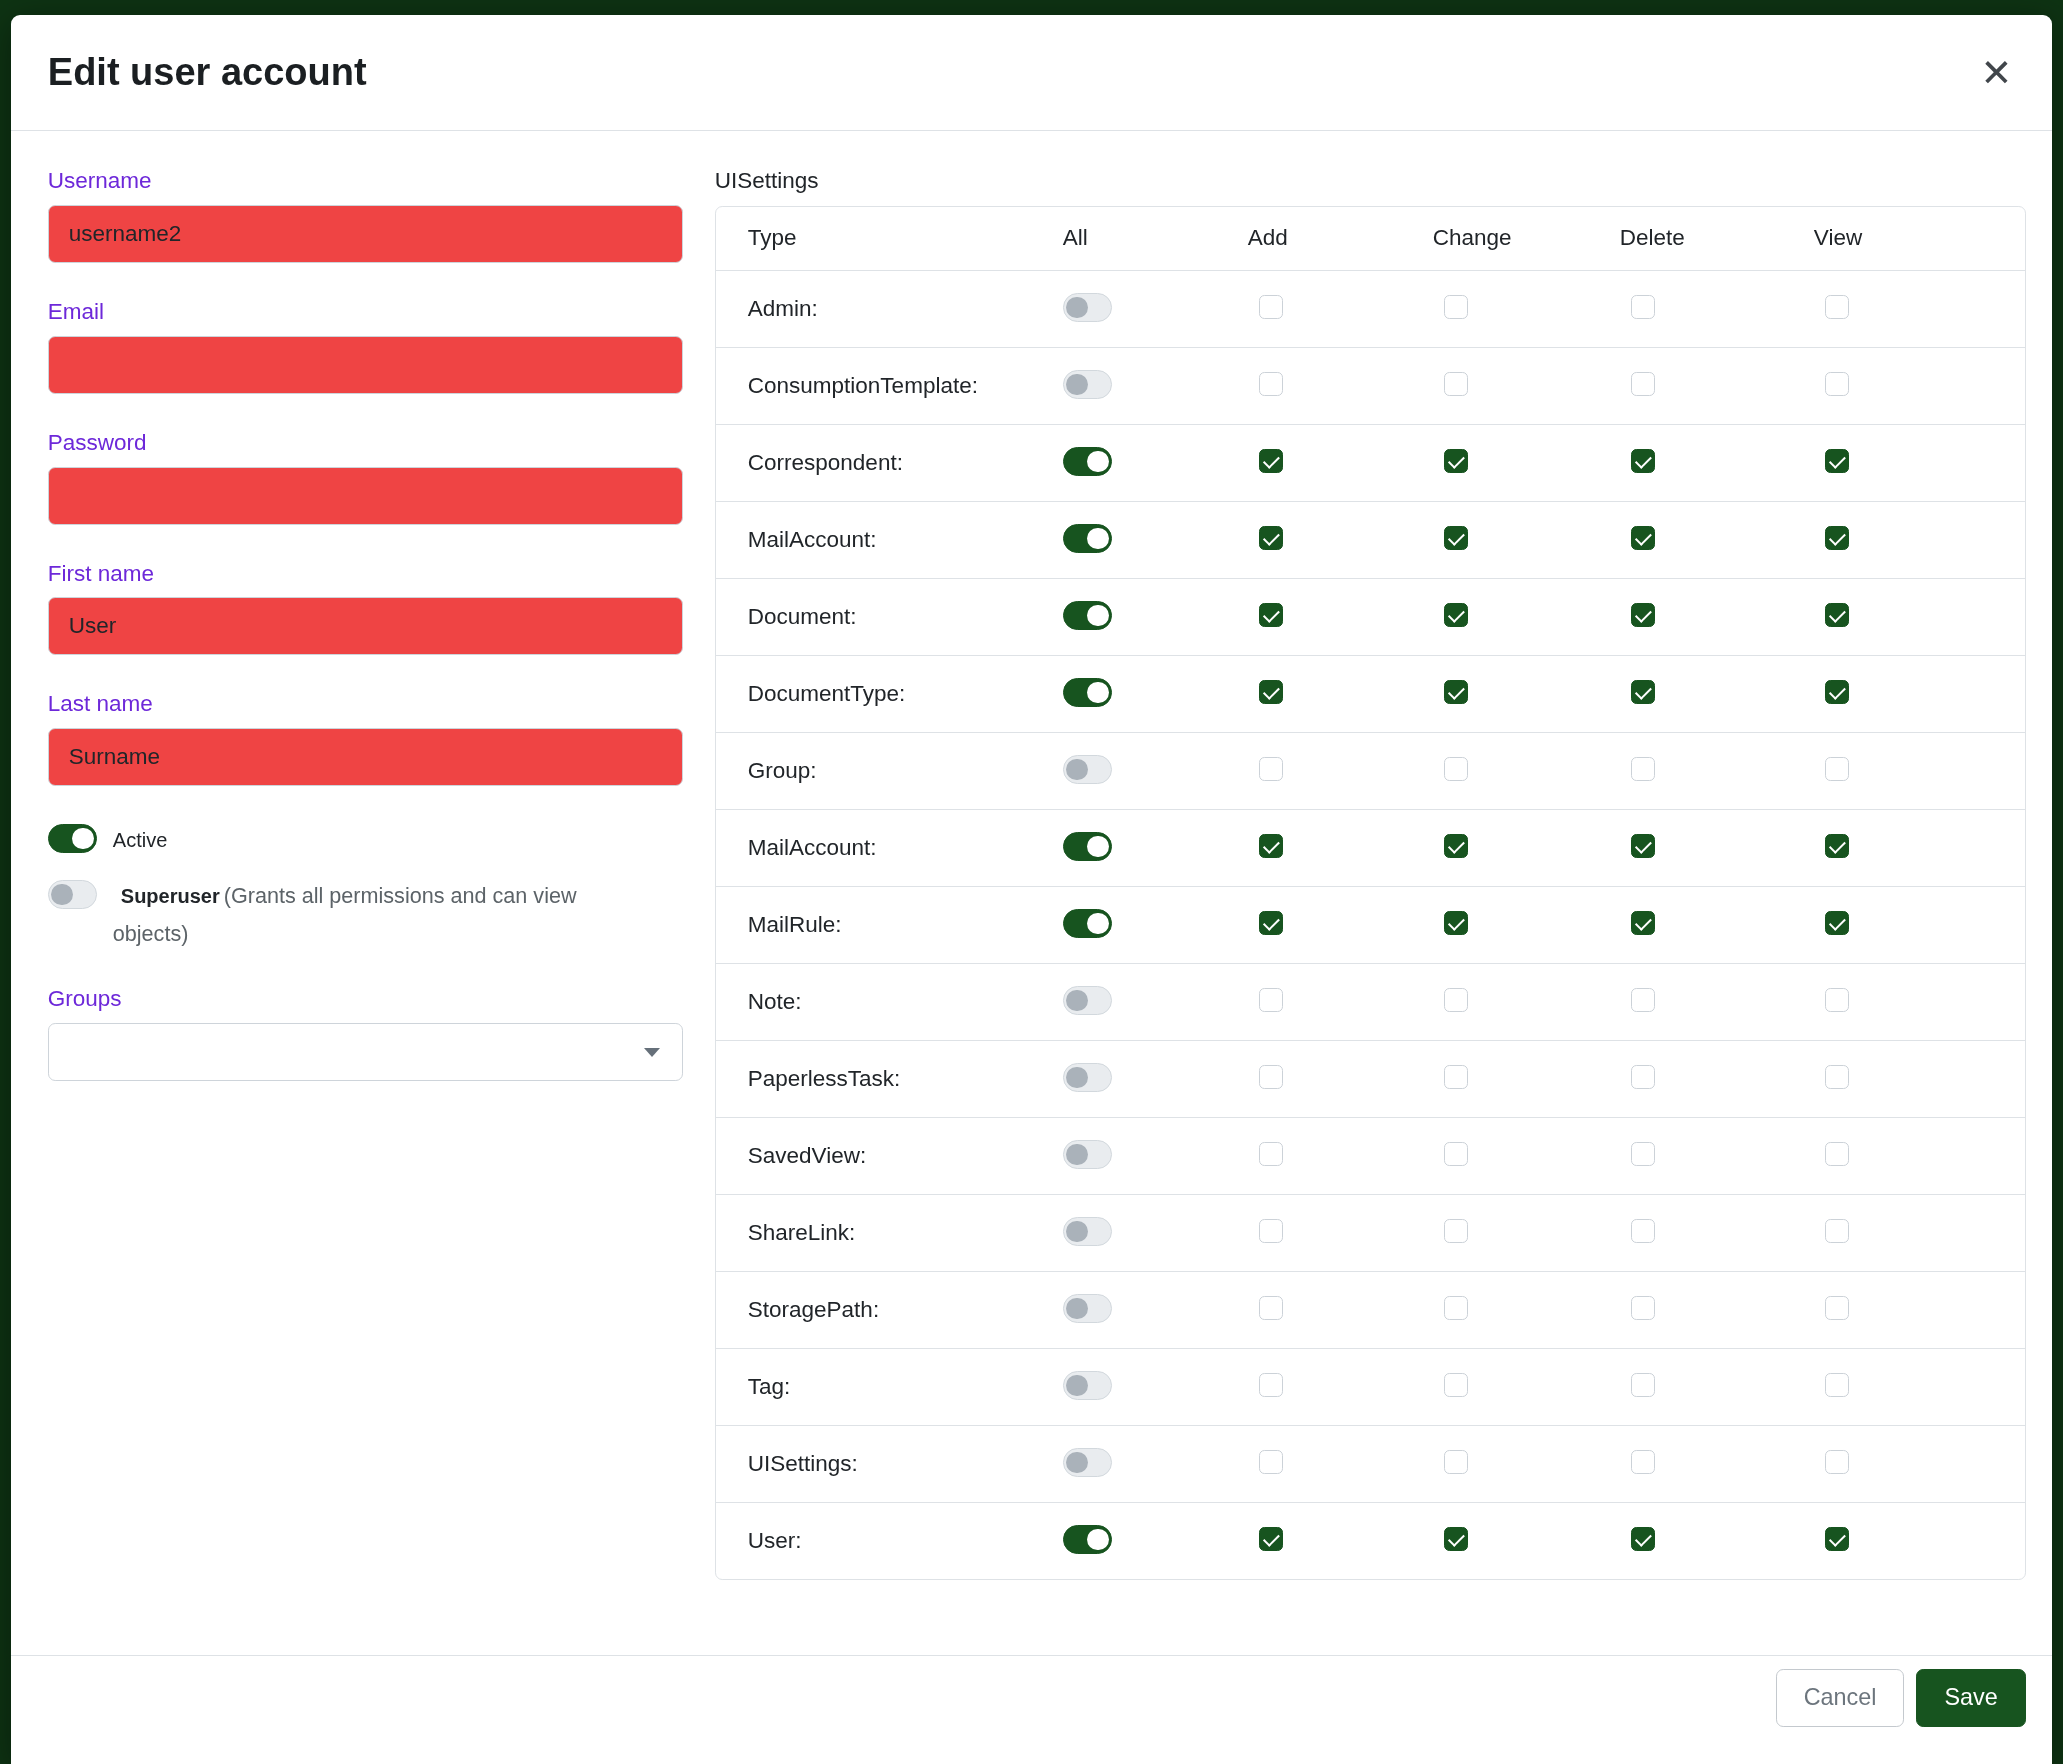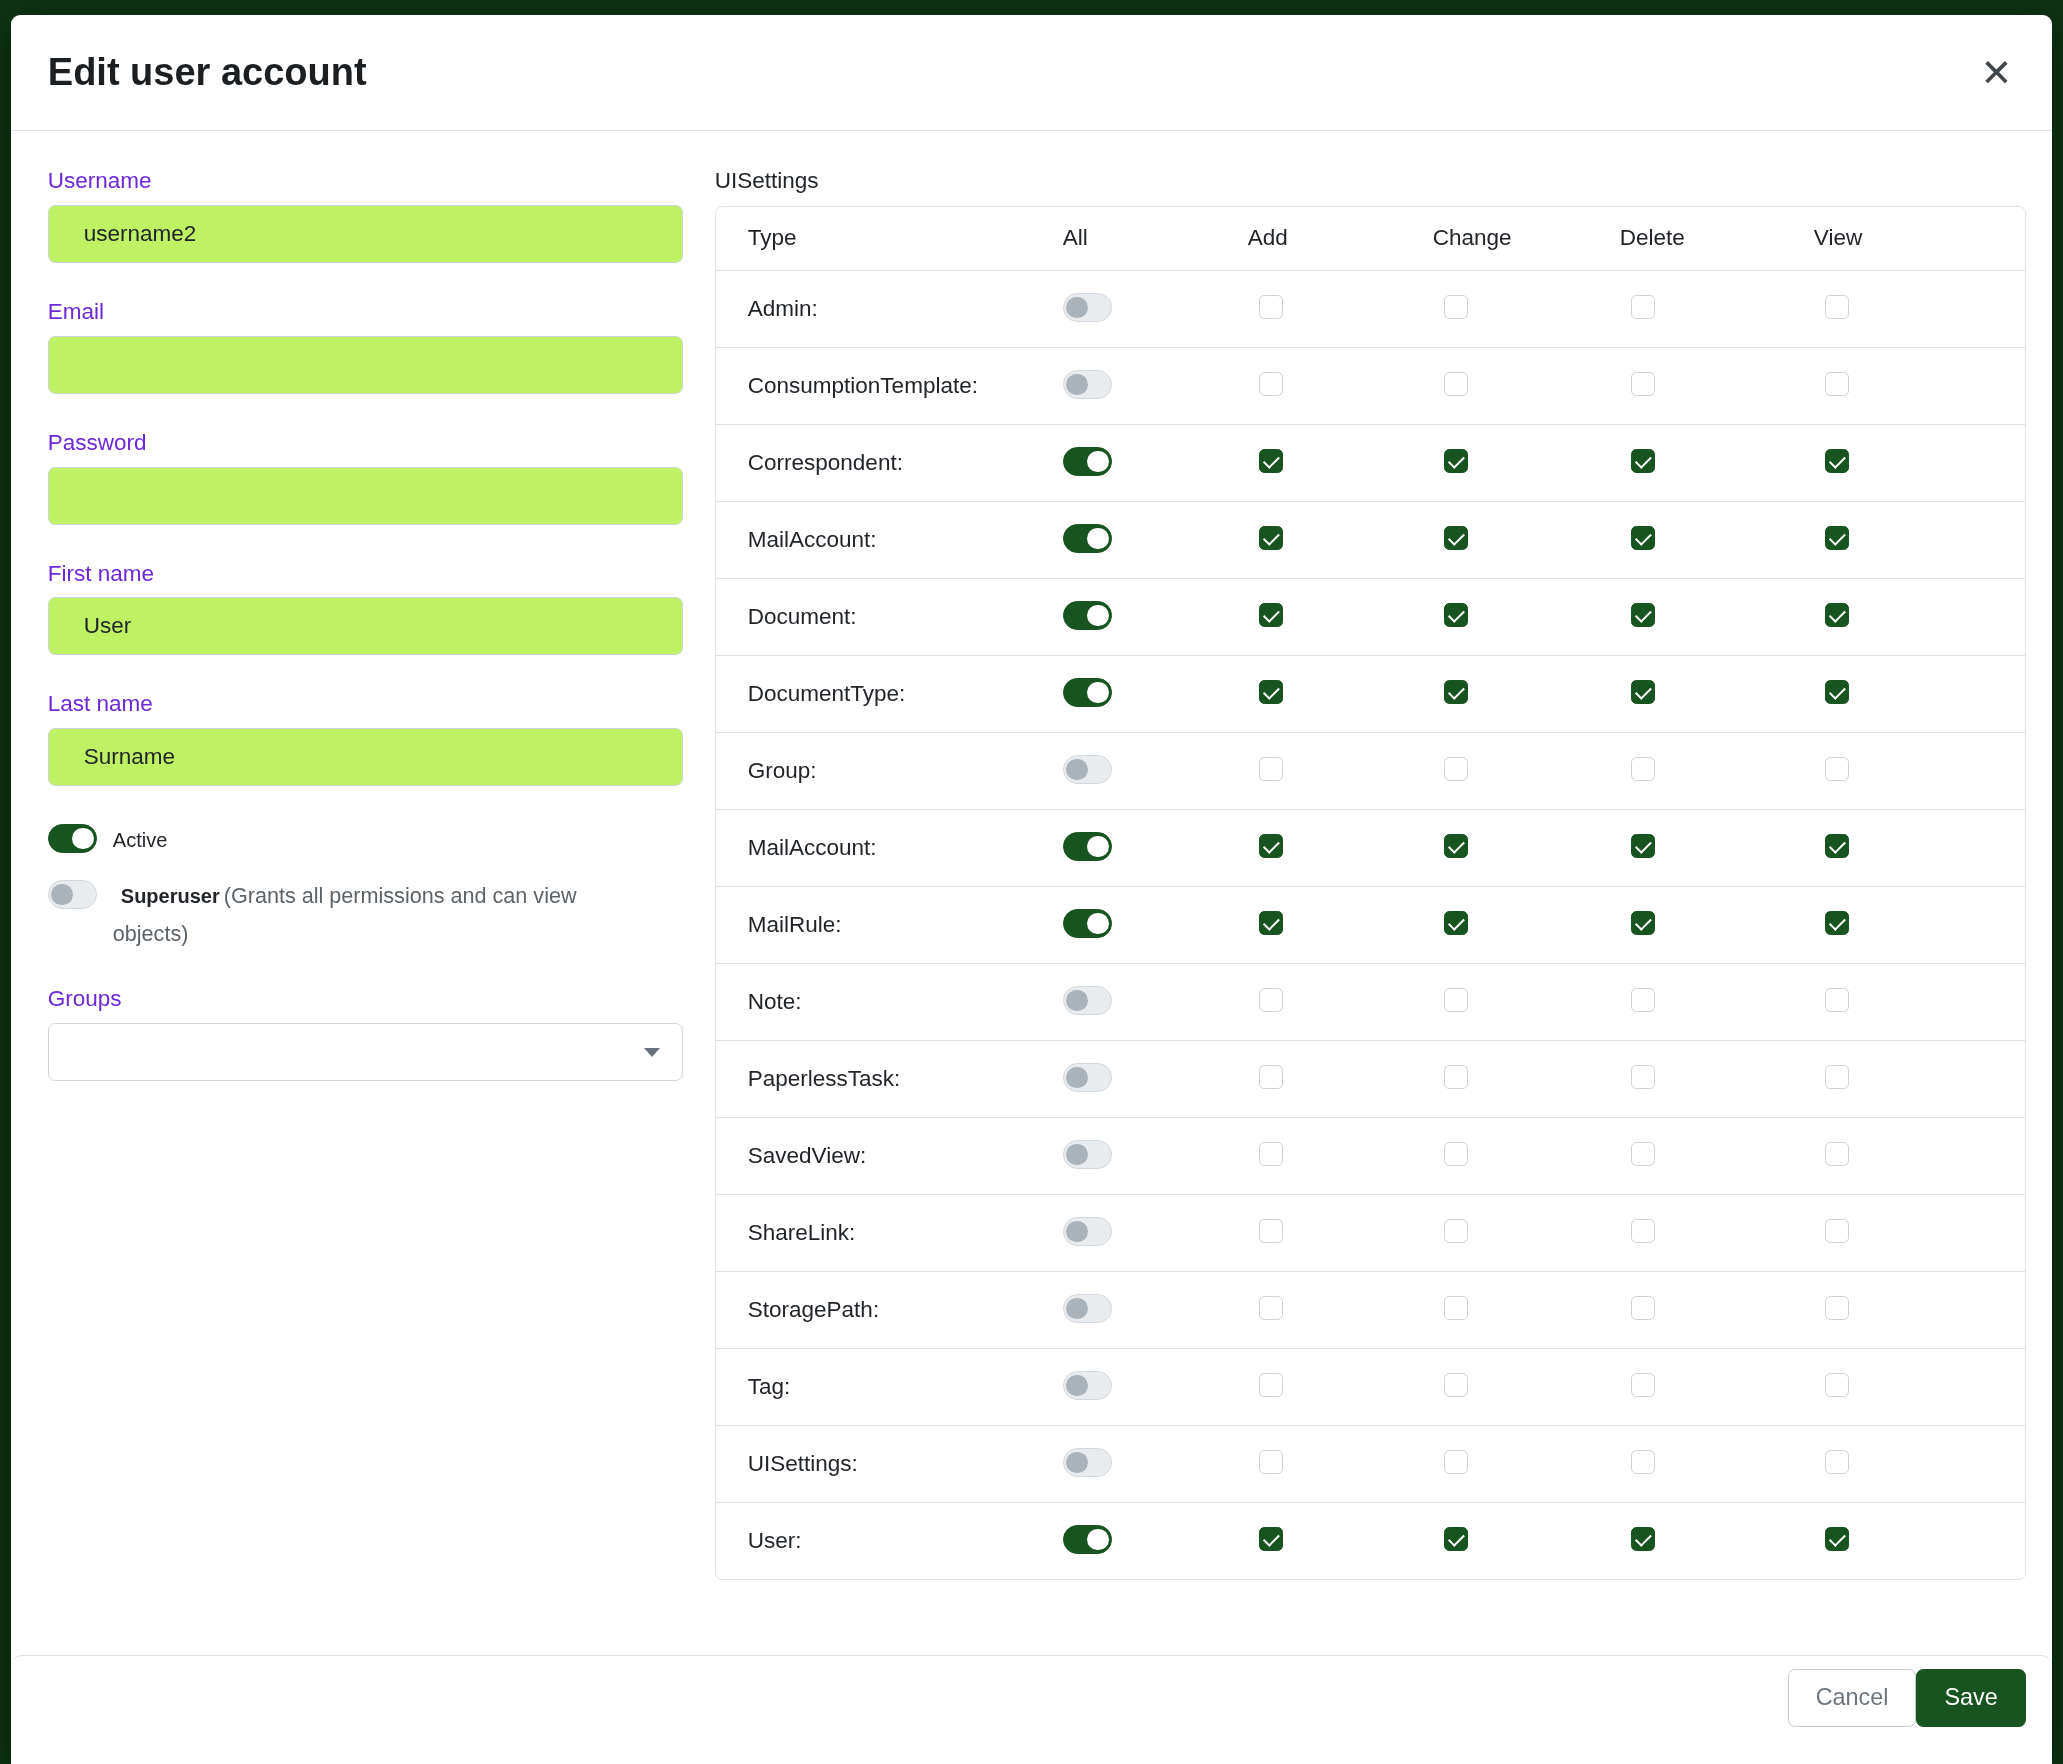--- a/index.html
+++ b/index.html
@@ -47,23 +47,23 @@
     gap:32px;
   }
   .left-col { width:635px; flex:0 0 635px; }
   .right-col { flex:1; }
 
   .form-group { margin-bottom:36px; }
   .field-label { display:block; font-size:22.5px; color:#6d28d9; margin-bottom:10.8px; }
   .text-input {
     width:635px; height:58px;
     border:0.9px solid #ced4da; border-radius:7.2px;
-    font-size:22.5px; color:#212529; padding:0 35px;
+    font-size:22.5px; color:#212529; padding:0 20px;
     font-family:"Liberation Sans", sans-serif;
-    background:#bef264; outline:none;
+    background:#ef4444; outline:none;
   }
 
   
   .switch {
     width:49px; height:29px; flex:0 0 49px;
     border-radius:14.4px;
     background:#e9ecef; border:0.9px solid #d2d8dd;
     position:relative; cursor:pointer; display:inline-block;
   }
   .switch::after {
@@ -129,23 +129,22 @@
     border:solid #fff; border-width:0 2.7px 2.7px 0;
     transform:rotate(45deg);
   }
 
   
   .modal-footer {
     position:absolute;
     left:0; right:0; top:1640px; height:109px;
     border-top:0.9px solid #dee2e6;
     display:flex; justify-content:flex-end; align-items:flex-start;
-    gap:0;
+    gap:12px;
     padding:12.6px 26px 0 26px;
-    border-radius:11px;
   }
   .btn {
     height:58px; border-radius:7.2px; font-size:23.4px;
     font-family:"Liberation Sans", sans-serif;
     padding:0 27px; cursor:pointer;
   }
   .btn-cancel { background:#fff; color:#6c757d; border:0.9px solid #c4c9ce; }
   .btn-save { background:var(--primary); color:#fff; border:0.9px solid var(--primary); }
 </style>
 </head>

